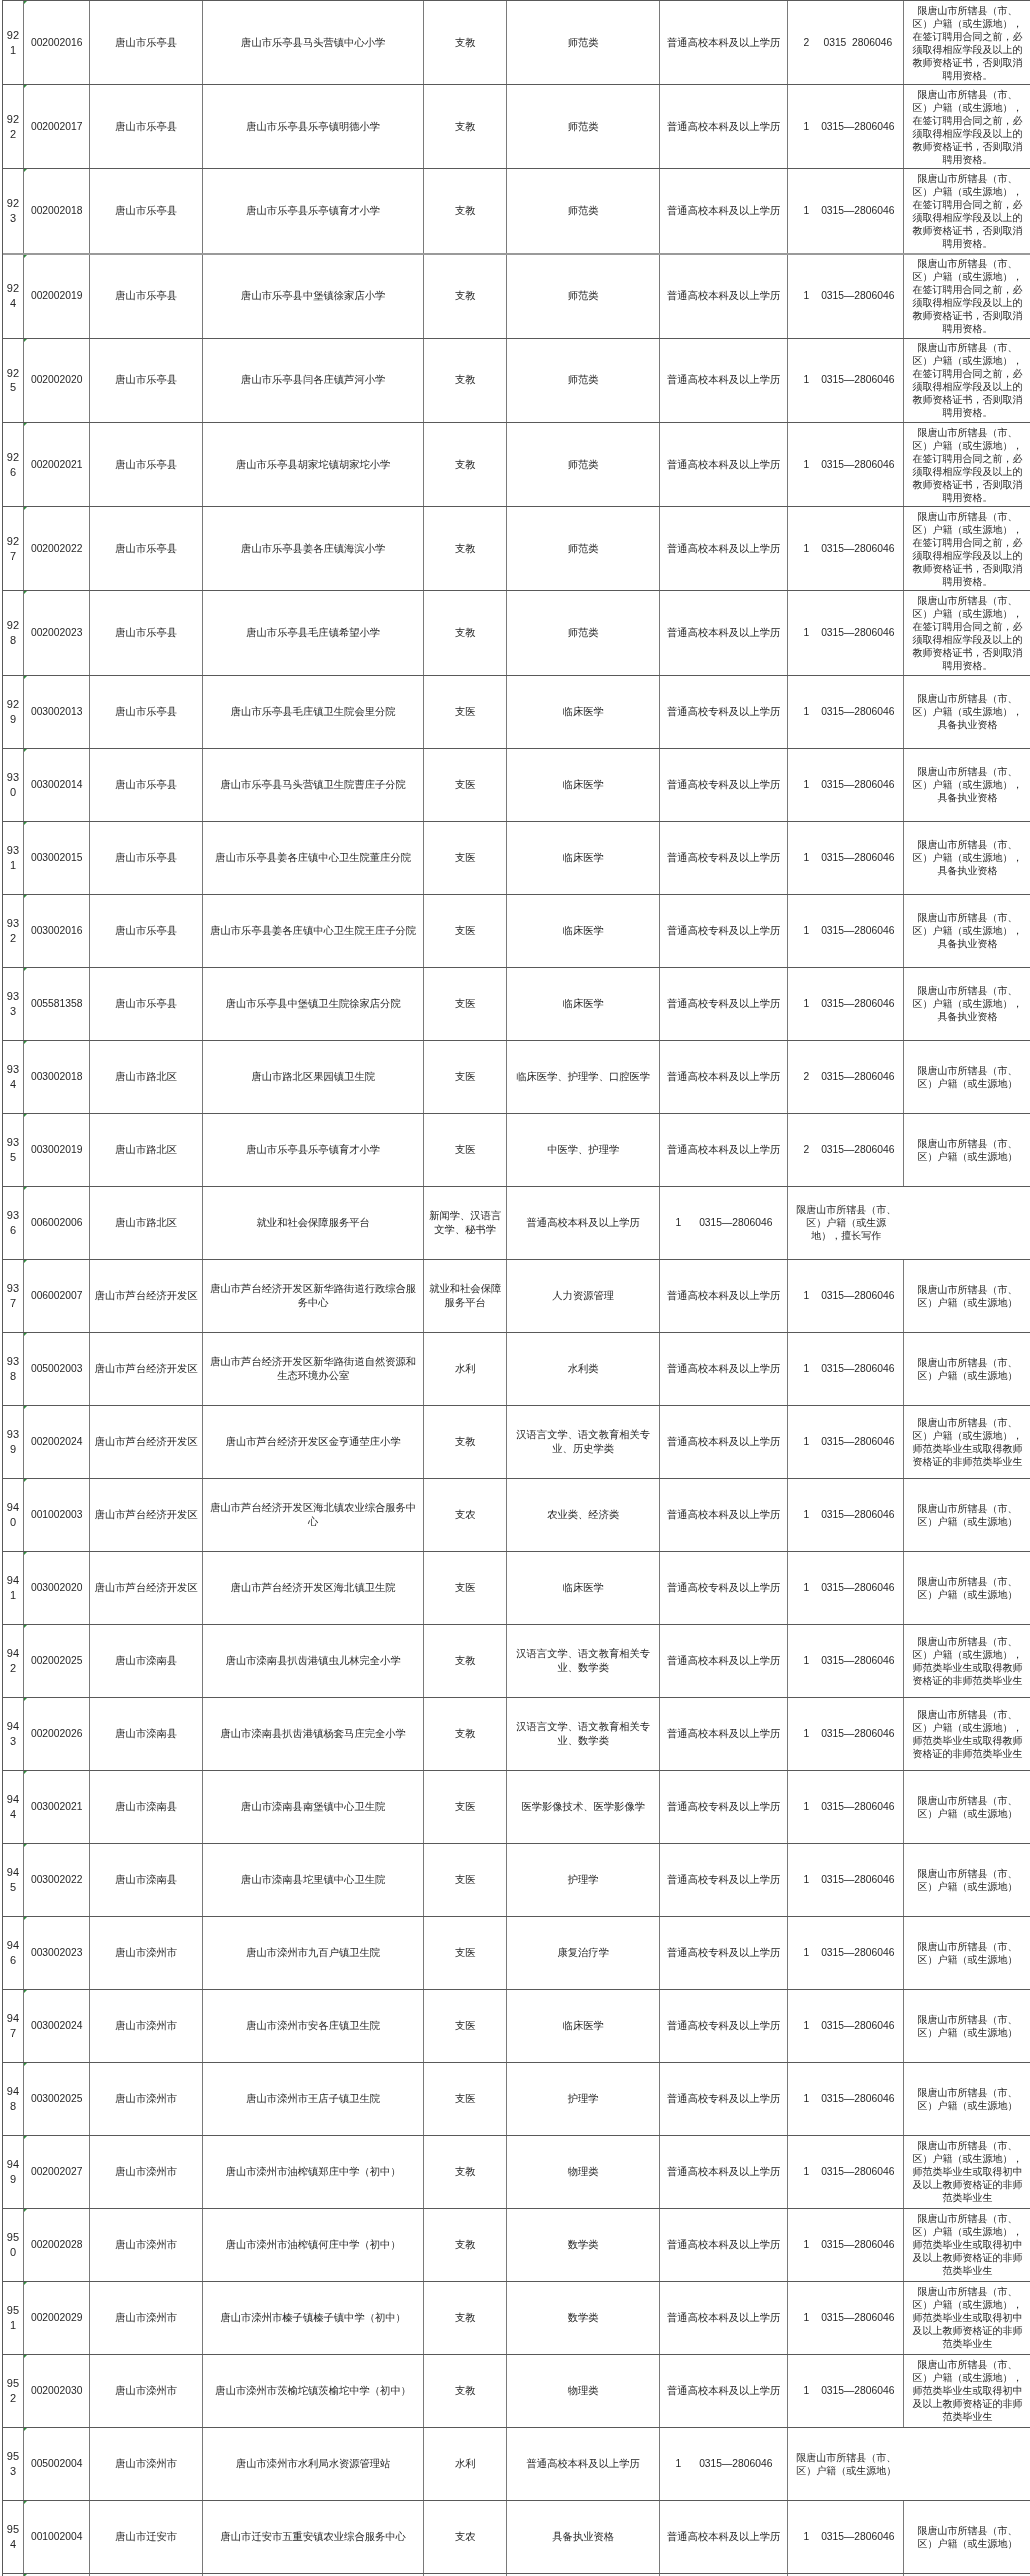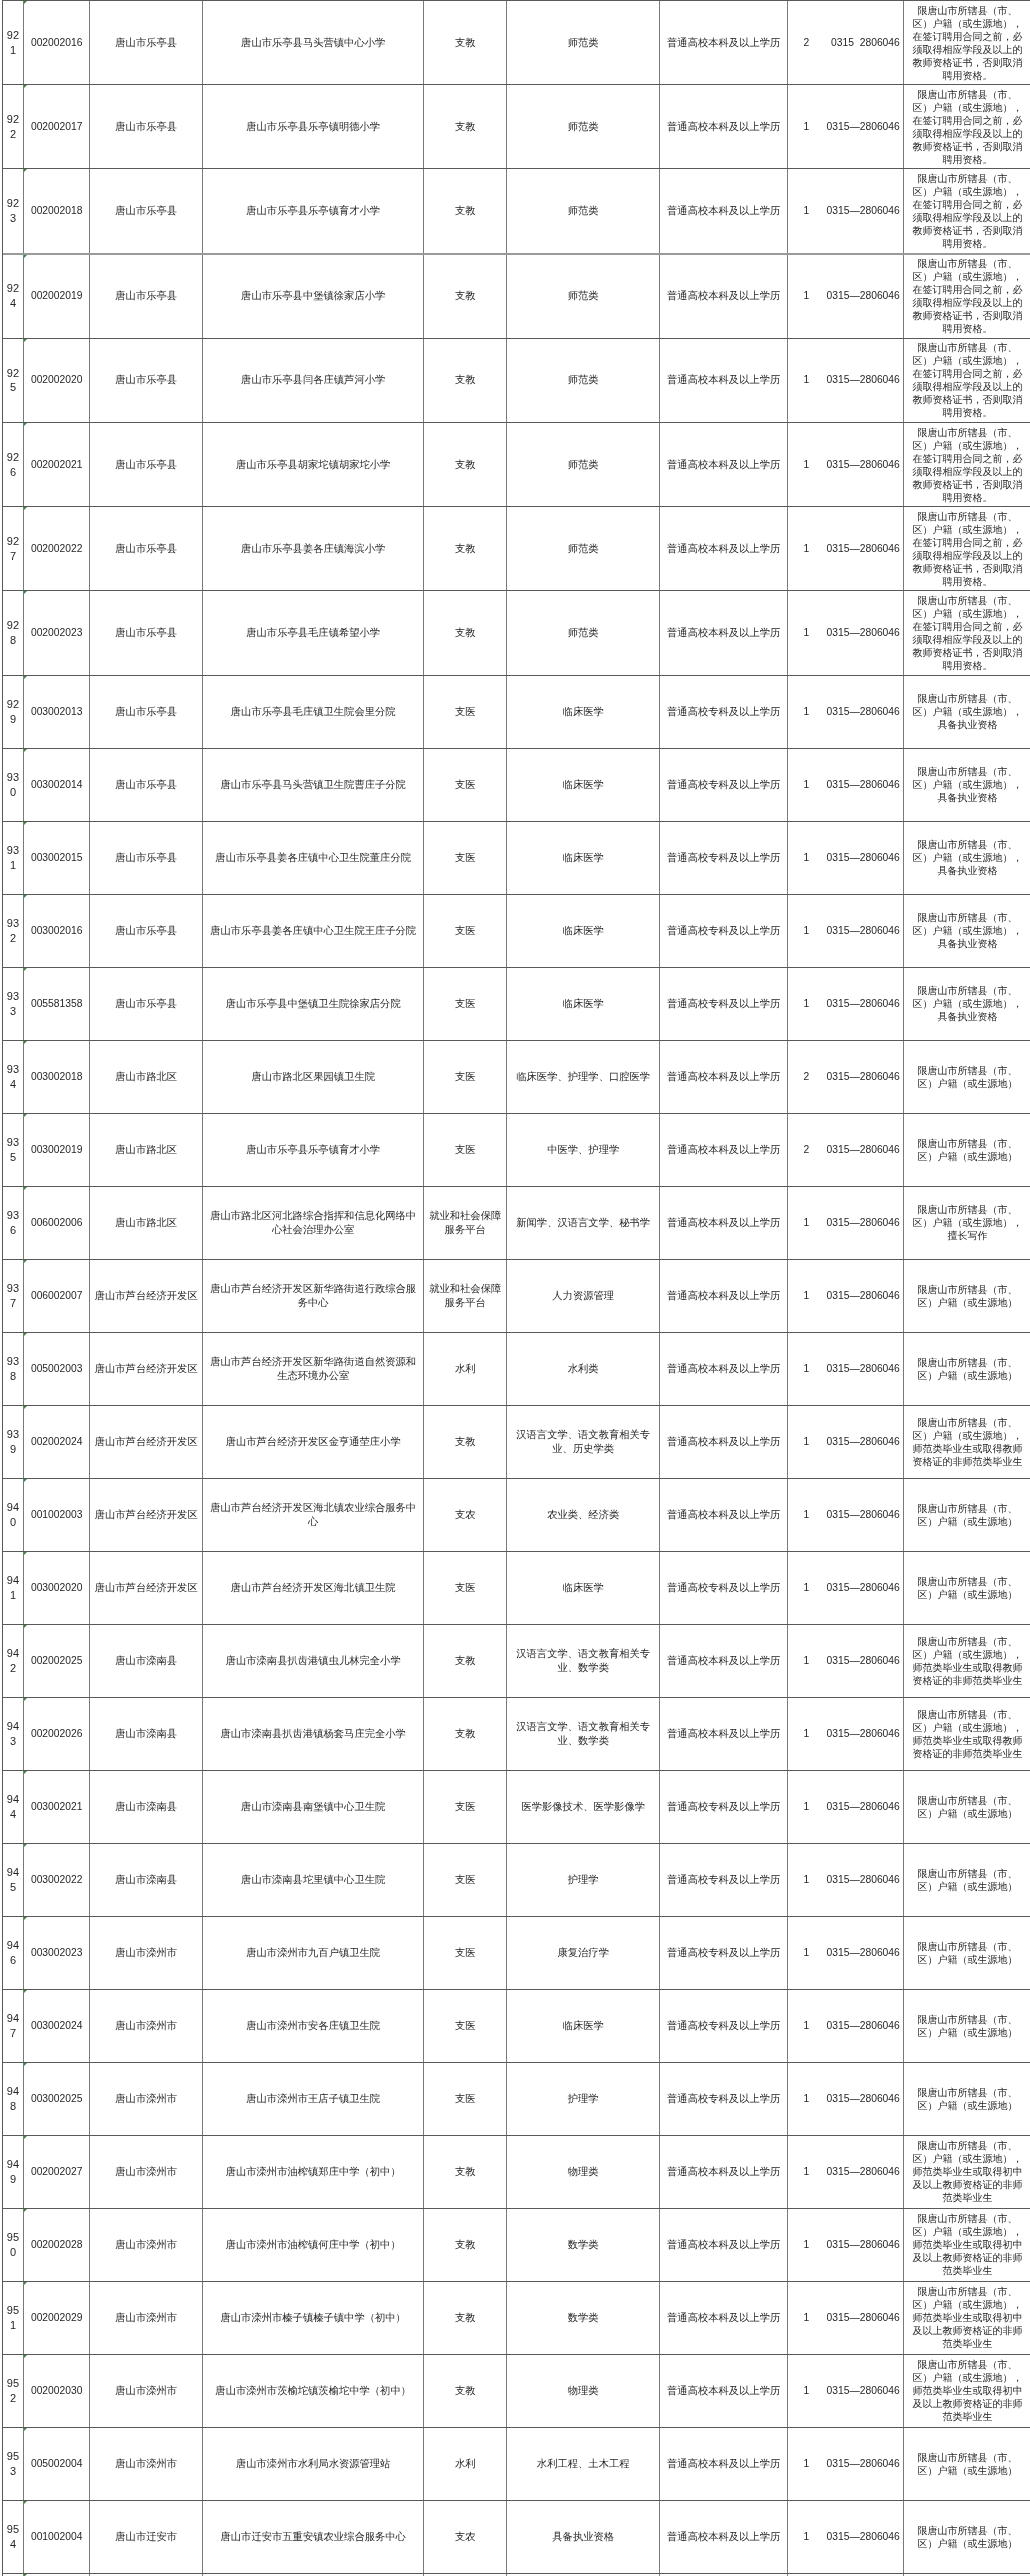--- a/index.html
+++ b/index.html
@@ -35,21 +35,21 @@
   }
   .cell:last-child{border-right:none;}
   .cell.code::before{
     content:"";position:absolute;top:0;left:0;width:0;height:0;
     border-top:3.4px solid #2f8a3d;border-right:3.4px solid transparent;
   }
   .cell.seq{font-size:11px;}
   .cell.remark{font-size:10px;line-height:1.3;padding:2.6px 4.3px;}
   .cell.numphone{justify-content:flex-start;padding-left:8.6px;gap:0;}
   .cell.numphone .cnt{width:19px;text-align:center;flex:none;}
-  .cell.numphone .tel{flex:1;text-align:right;white-space:pre;}
+  .cell.numphone .tel{flex:1;text-align:center;white-space:pre;}
 </style>
 </head>
 <body>
 
 <div class="sheet">
   <div id="table-body">
   <div class="row">
     <div class="cell seq">921</div>
     <div class="cell code">002002016</div>
     <div class="cell county">唐山市乐亭县</div>
@@ -271,21 +271,20 @@
       <span class="cnt">2</span>
       <span class="tel">0315—2806046</span>
     </div>
     <div class="cell remark">限唐山市所辖县（市、区）户籍（或生源地）</div>
   </div>
 
   <div class="row">
     <div class="cell seq">936</div>
     <div class="cell code">006002006</div>
     <div class="cell county">唐山市路北区</div>
-    <div class="cell unit">唐山市路北区河北路综合指挥和信息化网络中心社会治理办公室</div>
     <div class="cell type">就业和社会保障服务平台</div>
     <div class="cell major">新闻学、汉语言文学、秘书学</div>
     <div class="cell edu">普通高校本科及以上学历</div>
     <div class="cell numphone">
       <span class="cnt">1</span>
       <span class="tel">0315—2806046</span>
     </div>
     <div class="cell remark">限唐山市所辖县（市、区）户籍（或生源地），擅长写作</div>
   </div>
 
@@ -528,21 +527,20 @@
     </div>
     <div class="cell remark">限唐山市所辖县（市、区）户籍（或生源地），师范类毕业生或取得初中及以上教师资格证的非师范类毕业生</div>
   </div>
 
   <div class="row">
     <div class="cell seq">953</div>
     <div class="cell code">005002004</div>
     <div class="cell county">唐山市滦州市</div>
     <div class="cell unit">唐山市滦州市水利局水资源管理站</div>
     <div class="cell type">水利</div>
-    <div class="cell major">水利工程、土木工程</div>
     <div class="cell edu">普通高校本科及以上学历</div>
     <div class="cell numphone">
       <span class="cnt">1</span>
       <span class="tel">0315—2806046</span>
     </div>
     <div class="cell remark">限唐山市所辖县（市、区）户籍（或生源地）</div>
   </div>
 
   <div class="row">
     <div class="cell seq">954</div>

